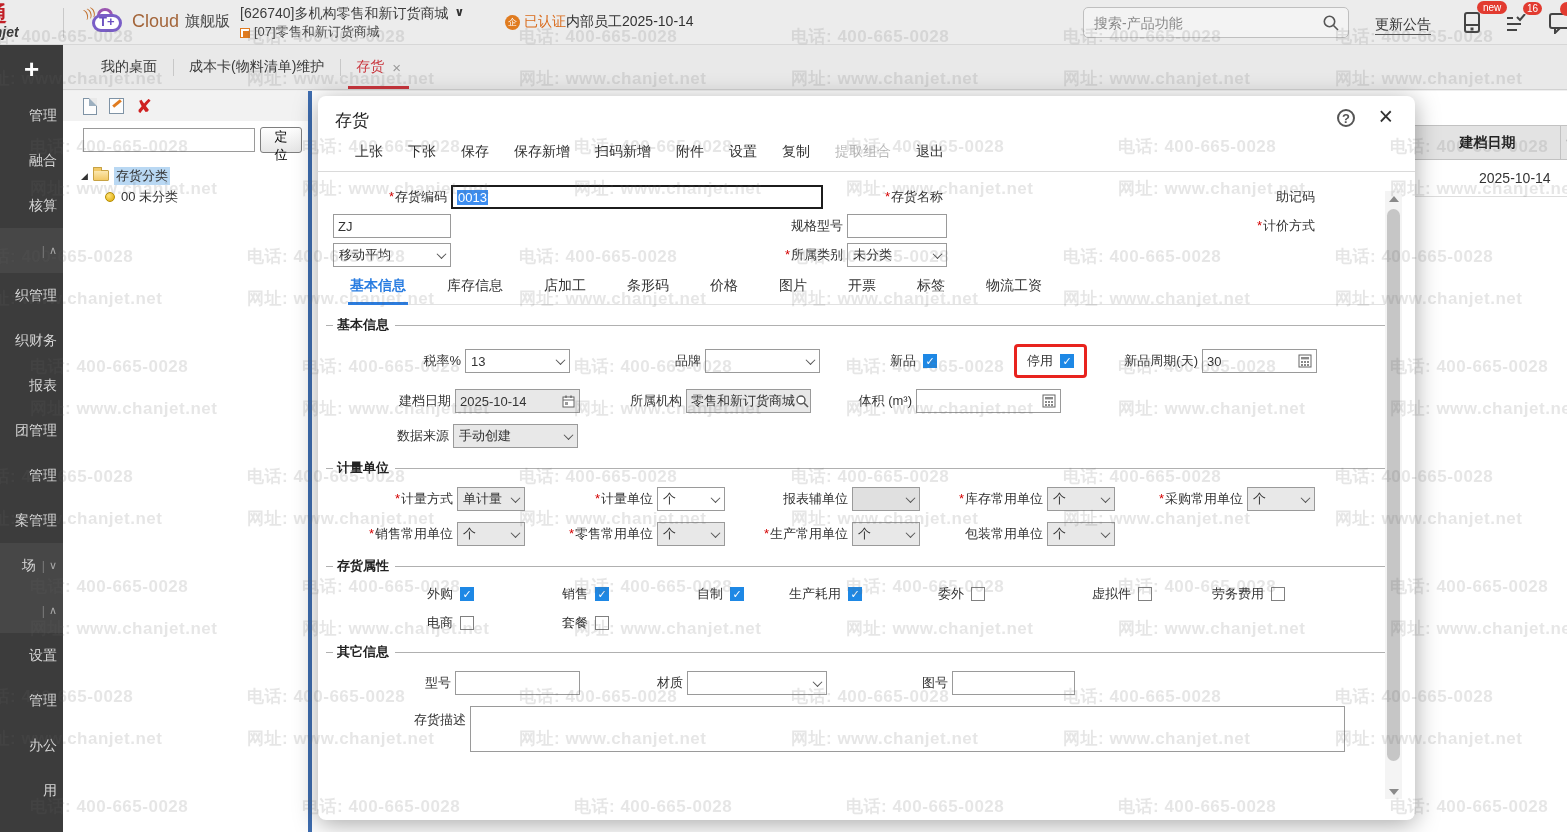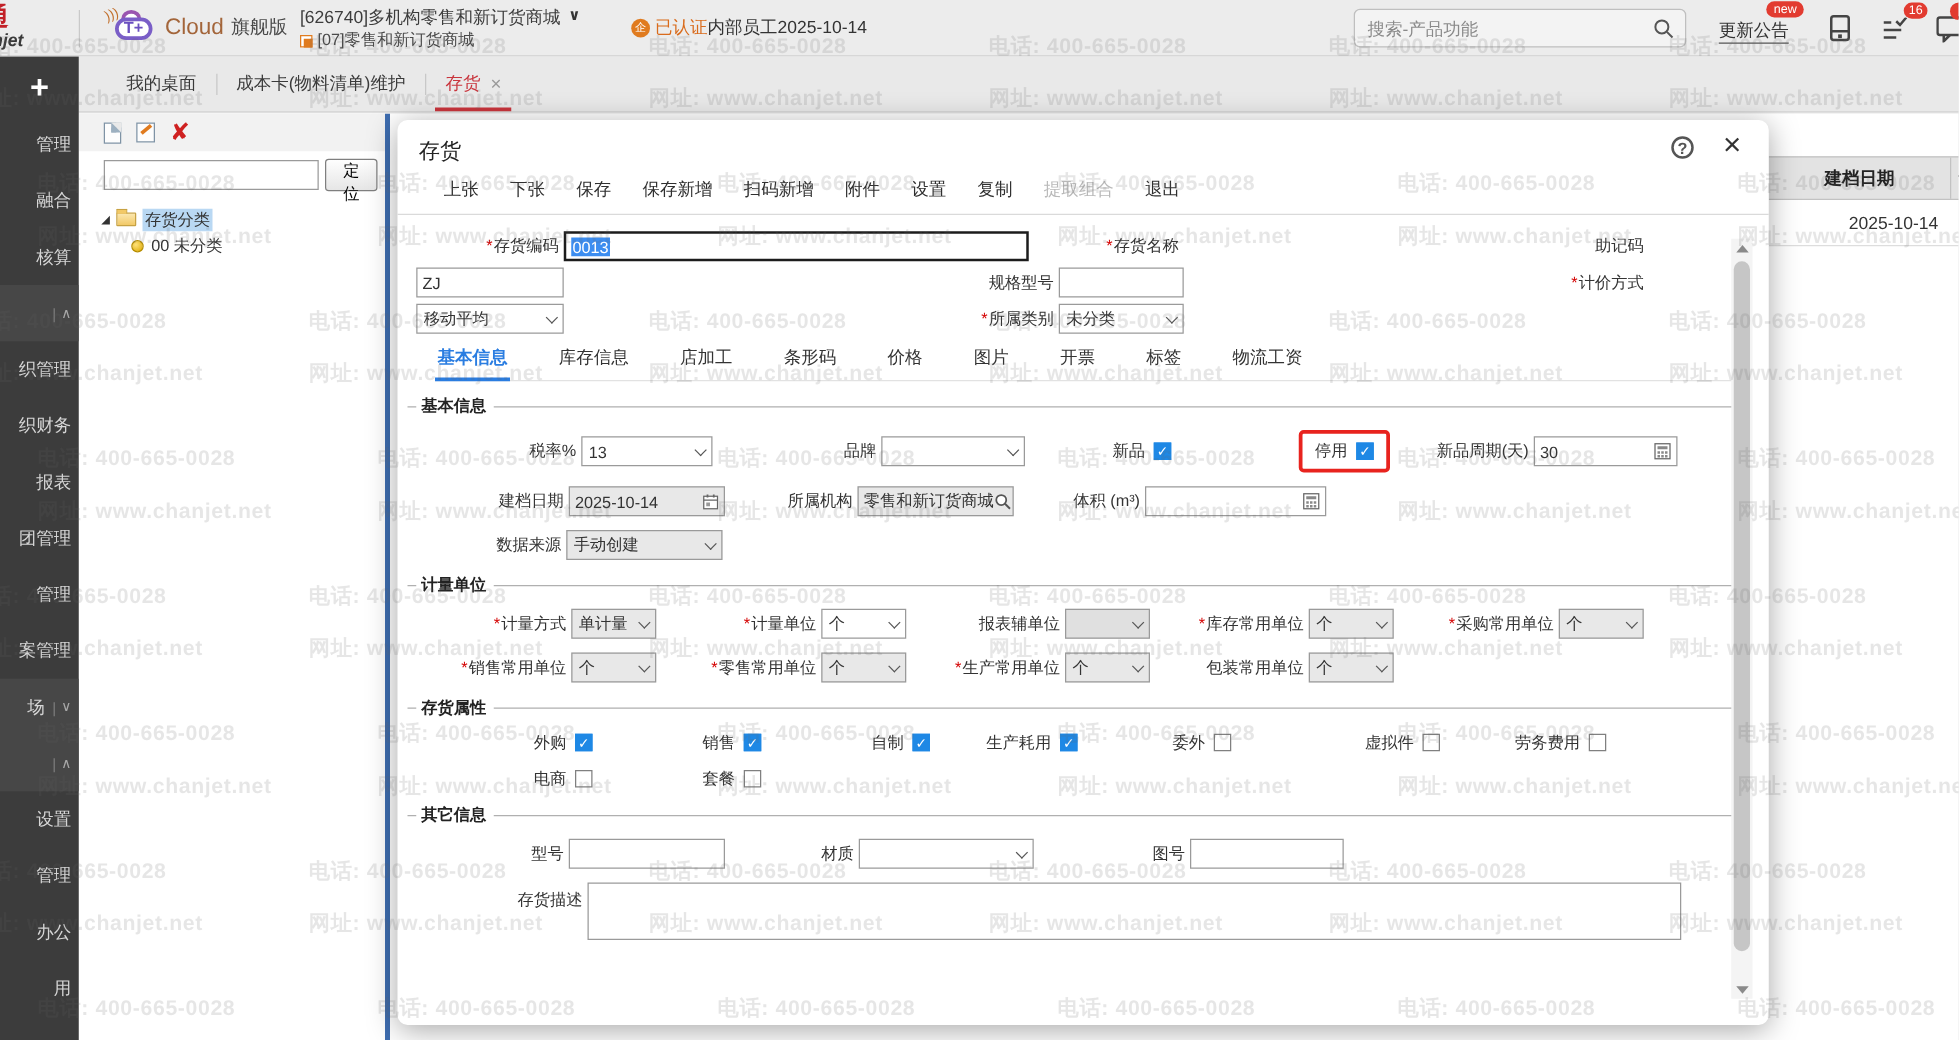--- a/index.html
+++ b/index.html
@@ -31,21 +31,21 @@
   .certico{width:15px;height:15px;border-radius:50%;background:#e07b1f;color:#fff;font-size:9px;
     display:inline-flex;align-items:center;justify-content:center;}
   .cert-txt{color:#d96b1c;}
   .role{position:absolute;left:566px;top:13px;font-size:14px;color:#333;}
   .hdate{position:absolute;left:622px;top:13px;font-size:14px;color:#333;}
   .search{position:absolute;left:1083px;top:7px;width:266px;height:31px;border:1px solid #bfbfbf;
     border-radius:5px;background:#f3f3f3;display:flex;align-items:center;padding:0 8px;}
   .search input{flex:1;border:none;outline:none;background:transparent;font-size:14px;color:#555;font-family:inherit;}
   .search input::placeholder{color:#8a8a8a;}
   .upd{position:absolute;left:1375px;top:16px;font-size:14px;color:#333;border-bottom:1px solid #555;cursor:pointer;}
-  .newpill{position:absolute;left:1413px;top:1px;background:#e23b30;color:#fff;font-size:10px;border-radius:8px;padding:1px 6px;}
+  .newpill{position:absolute;left:1477px;top:1px;background:#e23b30;color:#fff;font-size:10px;border-radius:8px;padding:1px 6px;}
   .hicon{position:absolute;top:12px;cursor:pointer;}
   .badge16{position:absolute;left:1523px;top:2px;background:#e23b30;color:#fff;font-size:10px;border-radius:8px;padding:1px 4px;z-index:2;}
   .badge-cut{position:absolute;left:1560px;top:2px;width:7px;height:14px;background:#e23b30;border-radius:7px 0 0 7px;z-index:2;}
 
   
   .sidebar{position:absolute;left:0;top:45px;width:63px;height:787px;background:#3c3c3c;z-index:4;overflow:hidden;}
   .sb-add{height:48px;display:flex;align-items:center;justify-content:center;color:#fff;font-size:26px;font-weight:bold;cursor:pointer;}
   .sb-item{height:45px;display:flex;align-items:center;justify-content:flex-end;padding-right:6px;
     color:#d6d6d6;font-size:14px;white-space:nowrap;overflow:hidden;cursor:pointer;}
   .sb-item .sep{color:#7d7d7d;margin:0 4px 0 6px;font-size:12px;}
@@ -417,21 +417,21 @@
         <span class="lbl">品牌</span>
         <span class="sel" style="width:115px;">
             <span></span>
             <span class="arr"></span>
           </span>
       </div>
       <div class="fg" style="width:117px;justify-content:flex-end;">
         <span class="lbl" style="flex:none;">新品</span>
         <span class="cb on">✓</span>
       </div>
-      <div class="fg" style="width:175px;justify-content:flex-end;">
+      <div class="fg" style="width:150px;justify-content:flex-end;">
         <span class="red-annot">
           <span class="lbl" style="flex:none;">停用</span>
           <span class="cb on">✓</span>
         </span>
       </div>
       <div class="fg" style="width:230px;">
         <span class="lbl">新品周期(天)</span>
         <span class="inp" style="width:115px;">
             <span>30</span>
           <span class="icon-in">

